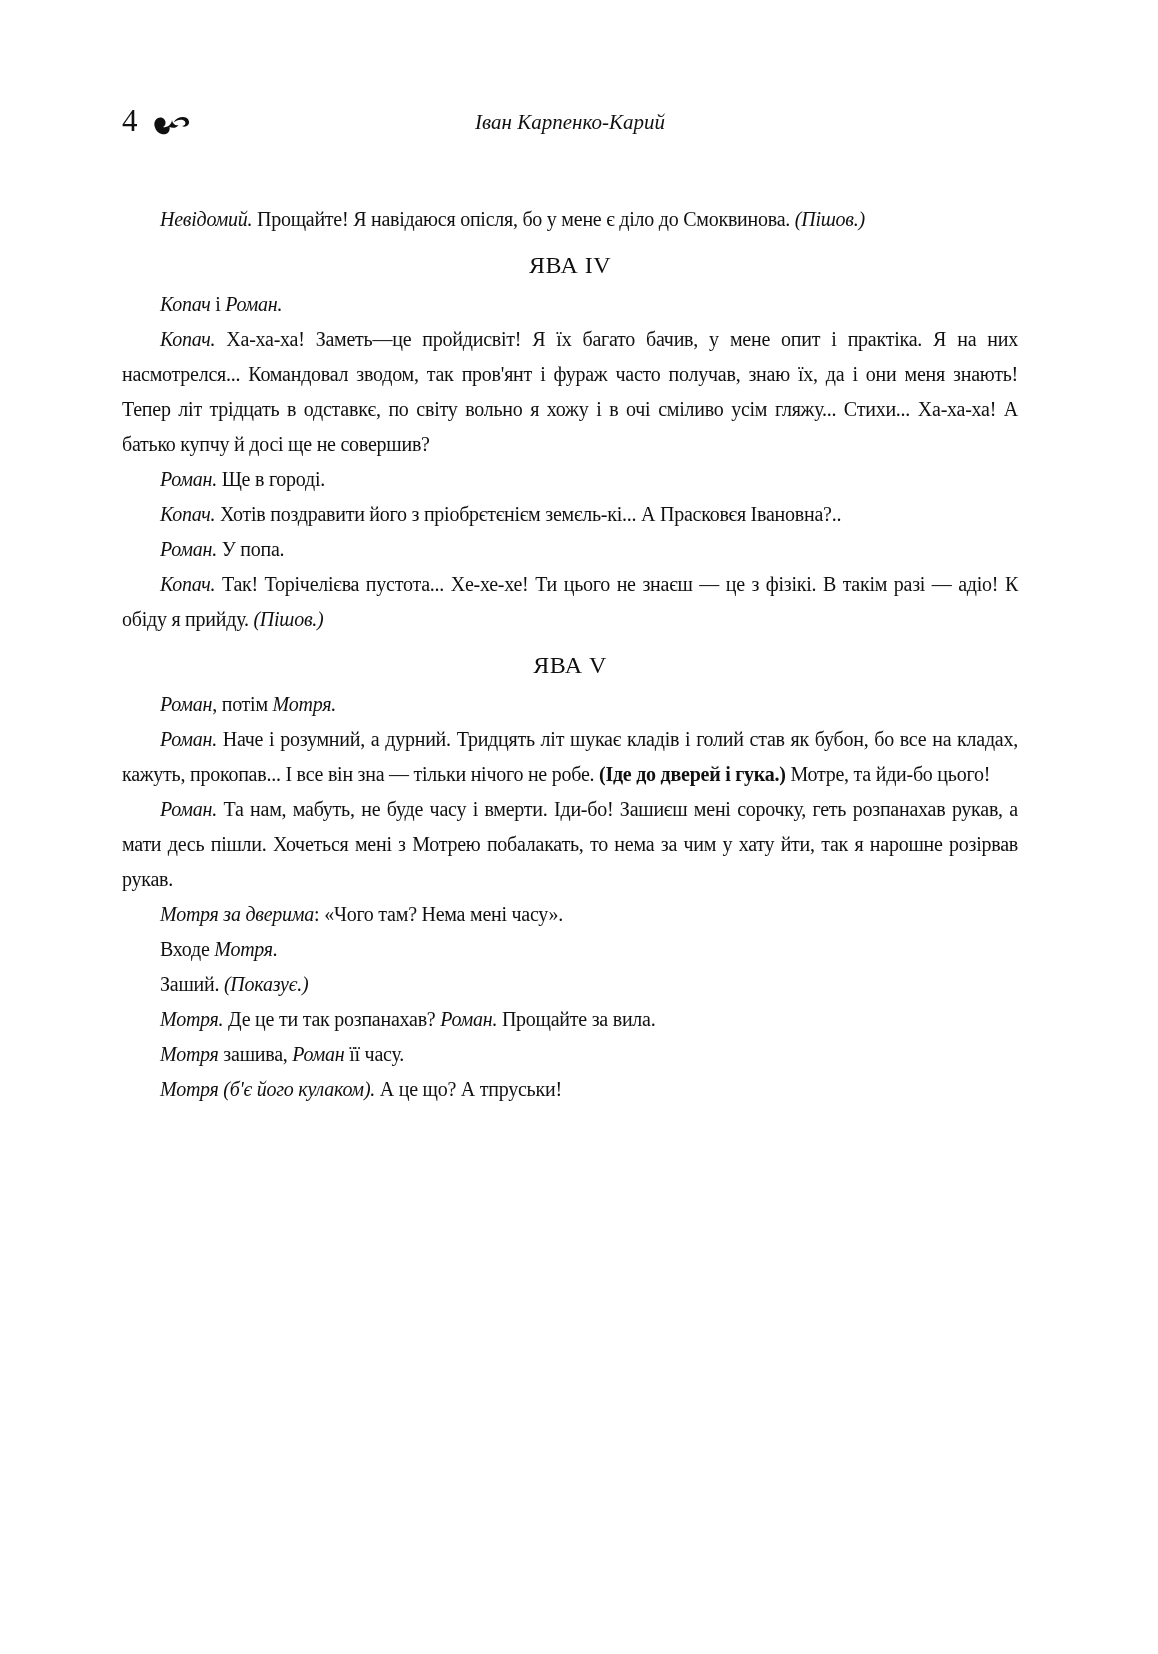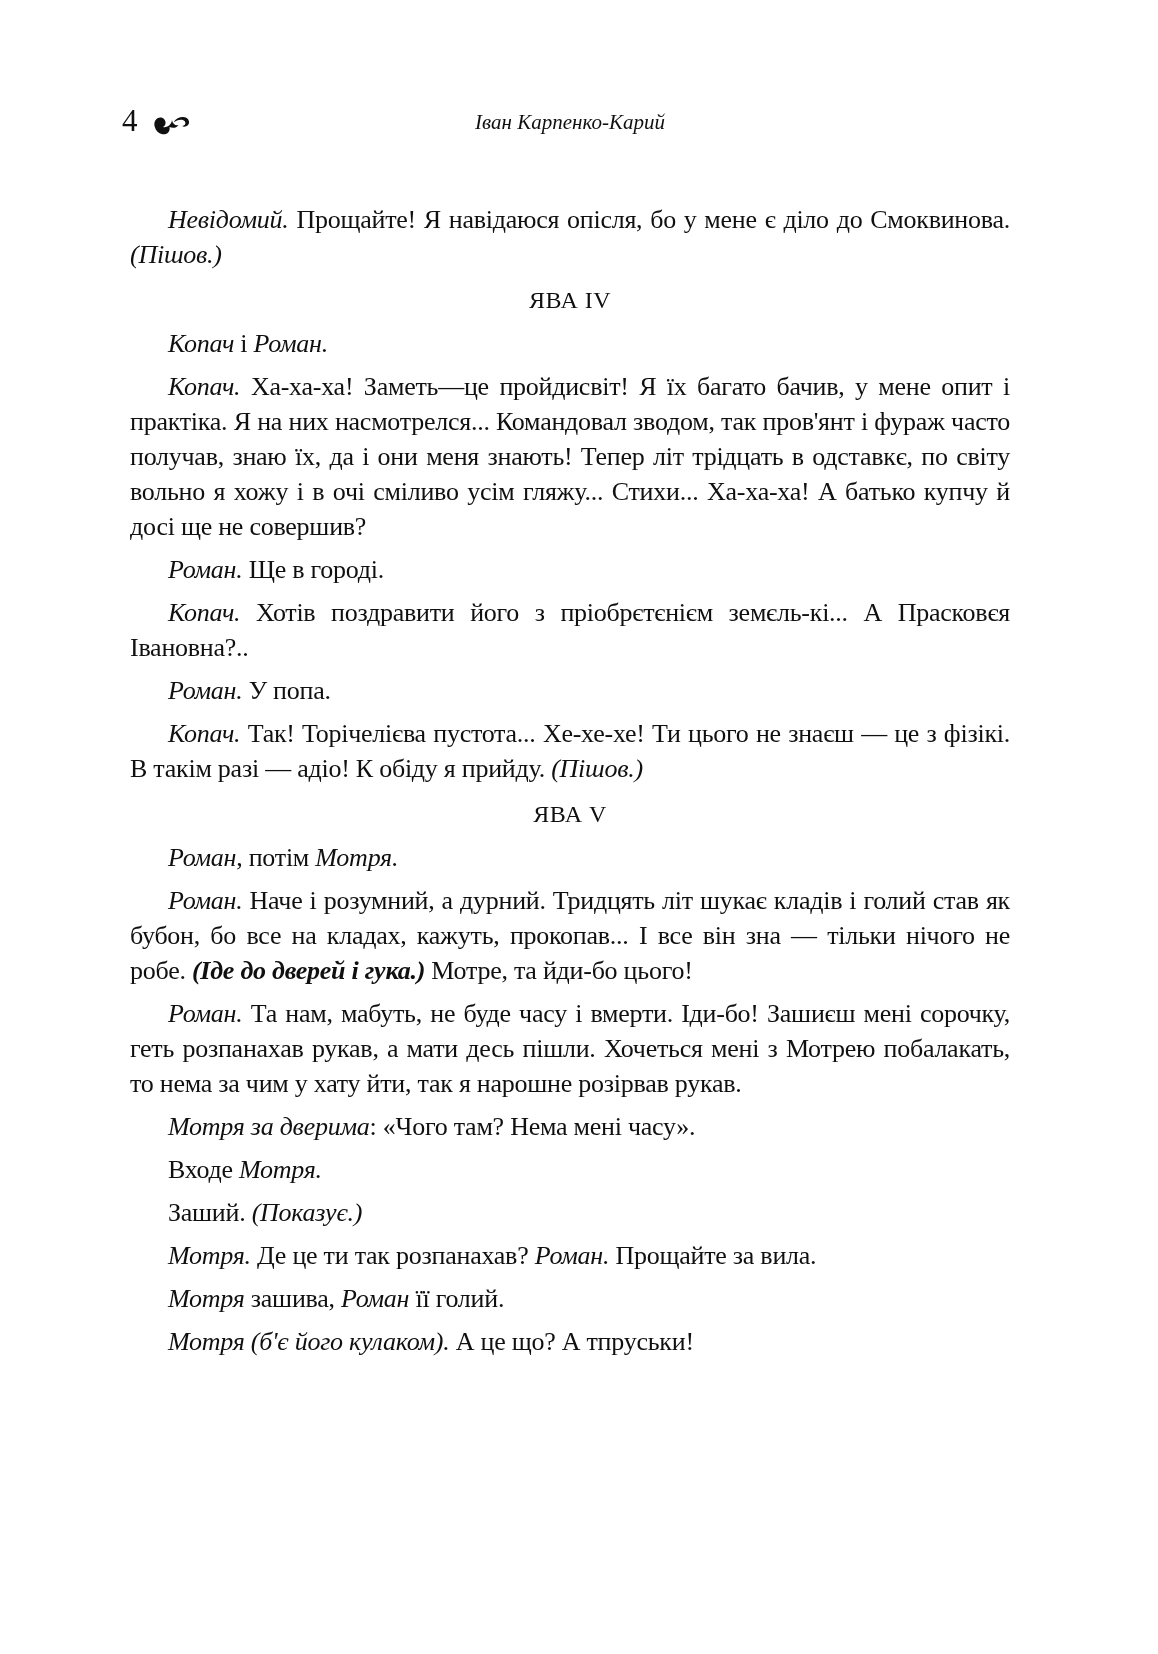--- a/index.html
+++ b/index.html
@@ -35,37 +35,37 @@
   .folio { font-size: 31px; line-height: 38px; }
   .fleuron { display: inline-block; margin-top: 9px; }
   .fleuron svg { width: 42px; height: 26px; display: block; }
   .running-title {
     text-align: center;
     font-style: italic;
     font-size: 21px;
     line-height: 40px;
   }
   .para {
-    margin: 8px;
-    font-size: 26px;
+    margin: 0;
+    font-size: 20px;
     line-height: 35px;
     text-align: justify;
     text-indent: 38px;
     letter-spacing: -0.25px;
   }
   .scene-heading {
     font-size: 24px;
     line-height: 35px;
     text-align: center;
     font-weight: 400;
     margin: 11px 0 4px 0;
     letter-spacing: 0.5px;
   }
   .it { font-style: italic; }
-  .bi { font-style: italic; font-weight: 700; }
+  .bi { font-weight: 700; }
 </style>
 </head>
 <body>
 
 <div class="page">
   <div class="text-block">
 
     <div class="page-header">
       <div class="folio-group">
         <span class="folio">4</span>
@@ -89,18 +89,18 @@
         <p class="para"><span class="it">Роман.</span><span> У попа.</span></p>
         <p class="para"><span class="it">Копач.</span><span> Так! Торічелієва пустота... Хе-хе-хе! Ти цього не знаєш — це з фізікі. В такім разі — адіо! К обіду я прийду. </span><span class="it">(Пішов.)</span></p>
         <div class="scene-heading">ЯВА V</div>
         <p class="para"><span class="it">Роман</span><span>, потім </span><span class="it">Мотря.</span></p>
         <p class="para"><span class="it">Роман.</span><span> Наче і розумний, а дурний. Тридцять літ шукає кладів і голий став як бубон, бо все на кладах, кажуть, прокопав... І все він зна — тільки нічого не робе. </span><span class="bi">(Іде до дверей і гука.)</span><span> Мотре, та йди-бо цього!</span></p>
         <p class="para"><span class="it">Роман.</span><span> Та нам, мабуть, не буде часу і вмерти. Іди-бо! Зашиєш мені сорочку, геть розпанахав рукав, а мати десь пішли. Хочеться мені з Мотрею побалакать, то нема за чим у хату йти, так я нарошне розірвав рукав.</span></p>
         <p class="para"><span class="it">Мотря за дверима</span><span>: «Чого там? Нема мені часу».</span></p>
         <p class="para"><span>Входе </span><span class="it">Мотря.</span></p>
         <p class="para"><span>Заший. </span><span class="it">(Показує.)</span></p>
         <p class="para"><span class="it">Мотря.</span><span> Де це ти так розпанахав? </span><span class="it">Роман.</span><span> Прощайте за вила.</span></p>
-        <p class="para"><span class="it">Мотря</span><span> зашива, </span><span class="it">Роман</span><span> її голий.</span></p>
+        <p class="para"><span class="it">Мотря</span><span> зашива, </span><span class="it">Роман</span><span> її часу.</span></p>
         <p class="para"><span class="it">Мотря (б'є його кулаком).</span><span> А це що? А тпруськи!</span></p>
       </div>
 
   </div>
 </div>
 
 </body></html>

